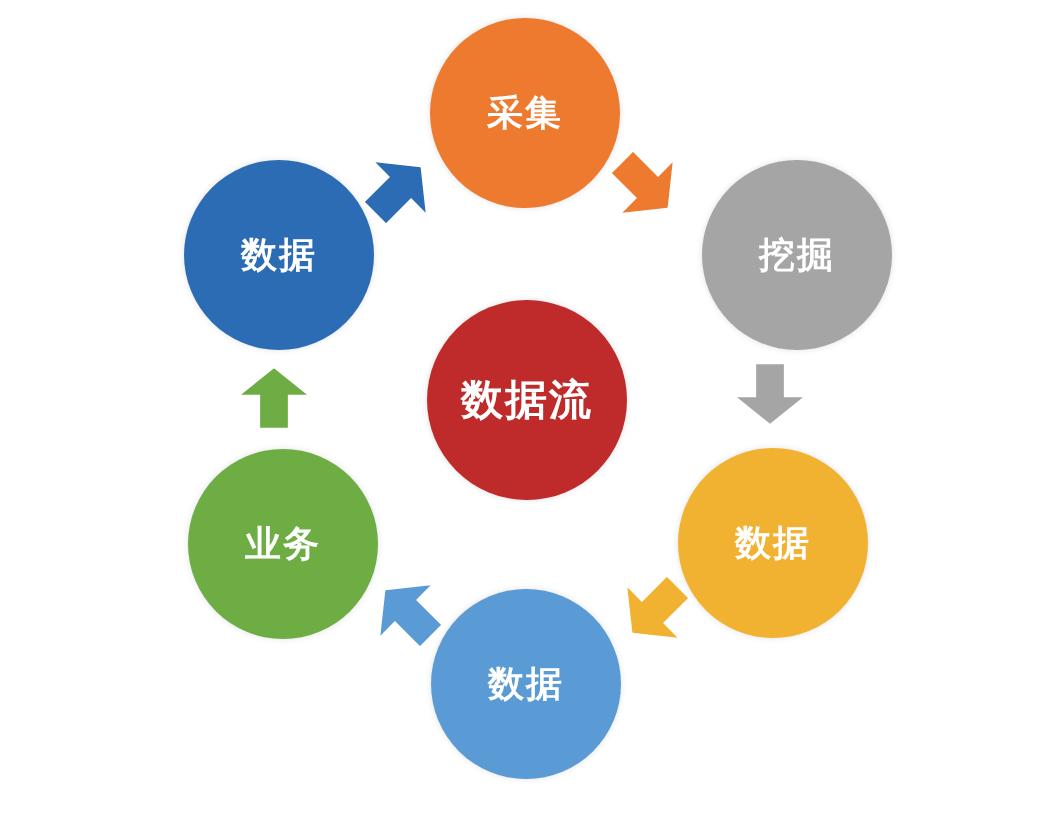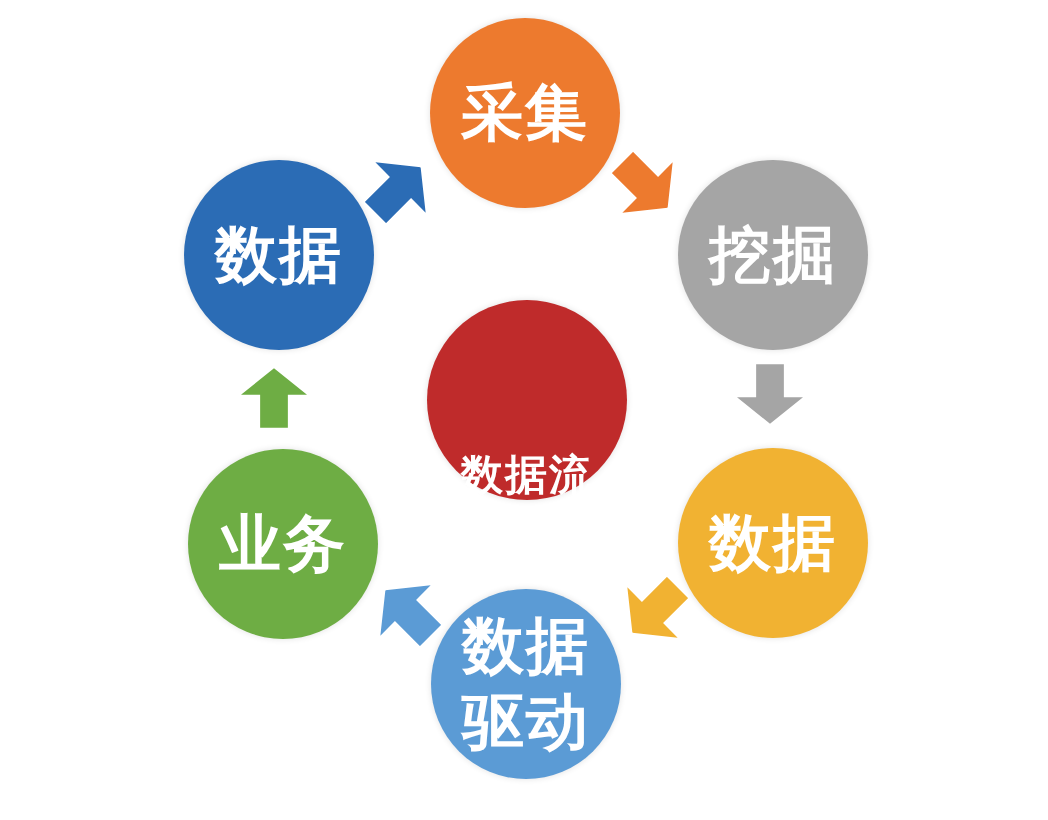--- a/index.html
+++ b/index.html
@@ -18,29 +18,29 @@
   .node {
     position: absolute;
     width: 190px;
     height: 190px;
     border-radius: 50%;
     display: flex;
     flex-direction: column;
     align-items: center;
     justify-content: center;
     color: #ffffff;
-    font-size: 62px;
+    font-size: 36px;
     font-weight: bold;
     line-height: 1.22;
     letter-spacing: 2px;
     text-align: center;
     box-shadow: 0 0 6px rgba(0,0,0,0.12);
   }
   .node-collect  { left: 430px; top: 18px;  }
-  .node-mine     { left: 678px; top: 160px; }
+  .node-mine     { left: 702px; top: 160px; }
   .node-decide   { left: 678px; top: 448px; }
   .node-drive    { left: 431px; top: 589px; }
   .node-practice { left: 188px; top: 449px; }
   .node-need     { left: 184px; top: 160px; }
   .node-center {
     left: 427px; top: 300px;
     width: 200px; height: 200px;
     font-size: 42px;
   }
   .arrow {
@@ -54,39 +54,38 @@
   .arrow-s  { left: 737px; top: 364px; transform: rotate(180deg); }
   .arrow-sw { left: 619px; top: 578px; transform: rotate(225deg); }
   .arrow-nw { left: 372px; top: 581px; transform: rotate(315deg); }
   .arrow-n  { left: 241px; top: 368px; transform: rotate(0deg); }
 </style>
 </head>
 <body>
 
 <div class="canvas">
 
-  <div class="node node-center" style="background-color: rgb(191, 43, 43); justify-content: flex-end;">
+  <div class="node node-center" style="background-color: rgb(191, 43, 43);">
     <span>数据流</span>
   </div>
 
   <div class="node node-collect" style="background-color: rgb(237, 122, 46);">
     <span>采集</span>
   </div>
 
   <div class="node node-mine" style="background-color: rgb(165, 165, 165);">
     <span>挖掘</span>
   </div>
 
   <div class="node node-decide" style="background-color: rgb(241, 178, 50);">
     <span>数据</span>
   </div>
 
   <div class="node node-drive" style="background-color: rgb(91, 155, 213);">
     <span>数据</span>
-    <span>驱动</span>
   </div>
 
   <div class="node node-practice" style="background-color: rgb(110, 173, 68); align-items: center;">
     <span>业务</span>
   </div>
 
   <div class="node node-need" style="background-color: rgb(43, 108, 181);">
     <span>数据</span>
   </div>
 

